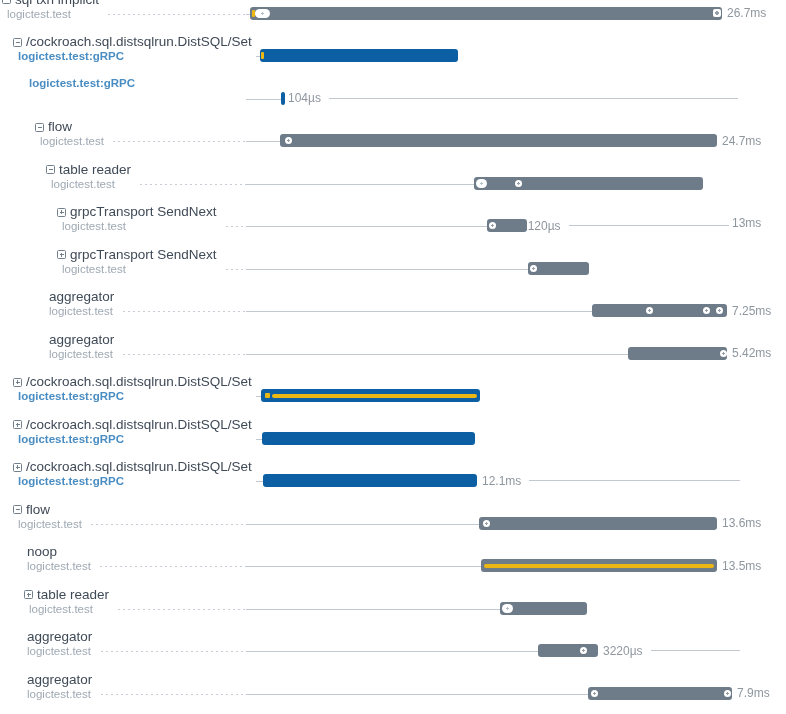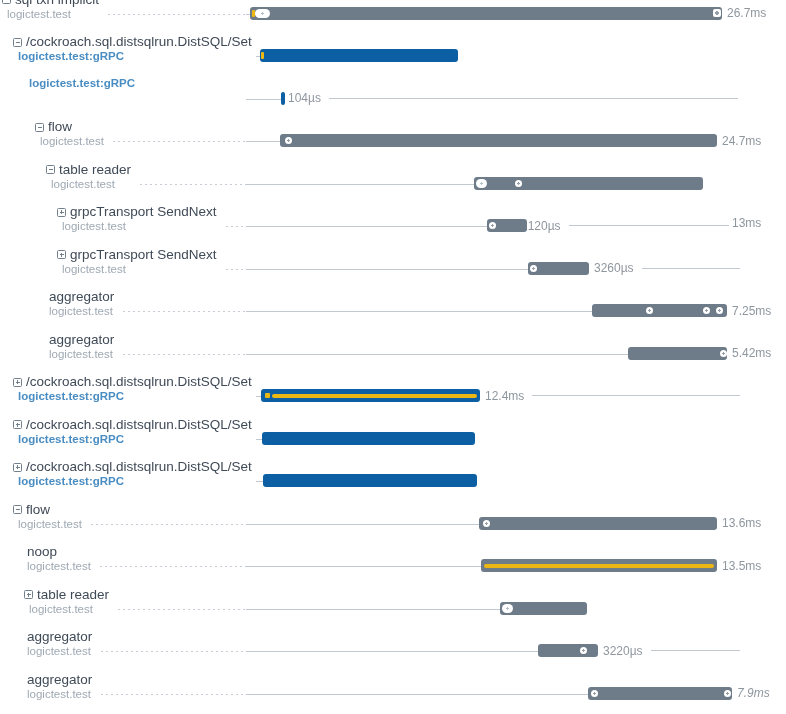--- a/index.html
+++ b/index.html
@@ -144,24 +144,20 @@
     <div class="labels" style="left: 57px;">
       <div class="titleline">
         <span class="icon expand"></span>
         <span class="title">grpcTransport SendNext</span>
       </div>
       <div class="sub with-icon">logictest.test</div>
     </div>
     <div class="bar" style="left: 528px; width: 61px; background: rgb(110, 123, 137);">
         <div class="mk dot" style="left: 2px;"></div>
       </div>
-    <div class="after" style="left: 594px; width: 178px;">
-      <span class="dur">3260µs</span>
-      <div class="tail"></div>
-    </div>
   </div>
     <div class="row" style="top: 289px;">
     <div class="dashes" style="left: 123.312px; width: 122.688px;"></div>
     <div class="leadline" style="left: 246px; width: 346px;"></div>
     <div class="labels" style="left: 49px;">
       <div class="titleline">
 
         <span class="title">aggregator</span>
       </div>
       <div class="sub">logictest.test</div>
@@ -201,24 +197,20 @@
       <div class="titleline">
         <span class="icon expand"></span>
         <span class="title">/cockroach.sql.distsqlrun.DistSQL/Set</span>
       </div>
       <div class="sub blue with-icon">logictest.test:gRPC</div>
     </div>
     <div class="bar" style="left: 261px; width: 219px; background: rgb(12, 95, 163);">
         <div class="mk yblock" style="left: 4px;"></div>
         <div class="mk stripe" style="left: 11px;"></div>
       </div>
-    <div class="after" style="left: 485px; width: 287px;">
-      <span class="dur">12.4ms</span>
-      <div class="tail"></div>
-    </div>
   </div>
     <div class="row" style="top: 416.5px;">
 
     <div class="leadline" style="left: 246px; width: 16px;"></div>
     <div class="labels" style="left: 13px;">
       <div class="titleline">
         <span class="icon expand"></span>
         <span class="title">/cockroach.sql.distsqlrun.DistSQL/Set</span>
       </div>
       <div class="sub blue with-icon">logictest.test:gRPC</div>
@@ -229,20 +221,24 @@
 
     <div class="leadline" style="left: 246px; width: 17px;"></div>
     <div class="labels" style="left: 13px;">
       <div class="titleline">
         <span class="icon expand"></span>
         <span class="title">/cockroach.sql.distsqlrun.DistSQL/Set</span>
       </div>
       <div class="sub blue with-icon">logictest.test:gRPC</div>
     </div>
     <div class="bar" style="left: 263px; width: 214px; background: rgb(12, 95, 163);"></div>
+    <div class="after" style="left: 482px; width: 290px;">
+      <span class="dur">12.1ms</span>
+      <div class="tail"></div>
+    </div>
   </div>
     <div class="row" style="top: 501.5px;">
     <div class="dashes" style="left: 90.9219px; width: 155.078px;"></div>
     <div class="leadline" style="left: 246px; width: 233px;"></div>
     <div class="labels" style="left: 13px;">
       <div class="titleline">
         <span class="icon collapse"></span>
         <span class="title">flow</span>
       </div>
       <div class="sub with-icon">logictest.test</div>
@@ -312,18 +308,18 @@
       <div class="titleline">
 
         <span class="title">aggregator</span>
       </div>
       <div class="sub">logictest.test</div>
     </div>
     <div class="bar" style="left: 588px; width: 144px; background: rgb(110, 123, 137);">
         <div class="mk dot" style="left: 3px;"></div>
         <div class="mk dot" style="left: 136px;"></div>
       </div>
-    <div class="after" style="left: 737px; width: 35px; font-style: italic;">
+    <div class="after" style="left: 737px; width: 35px;">
       <span class="dur">7.9ms</span>
       <div class="tail"></div>
     </div>
   </div>
   </div>
 
 </body></html>

